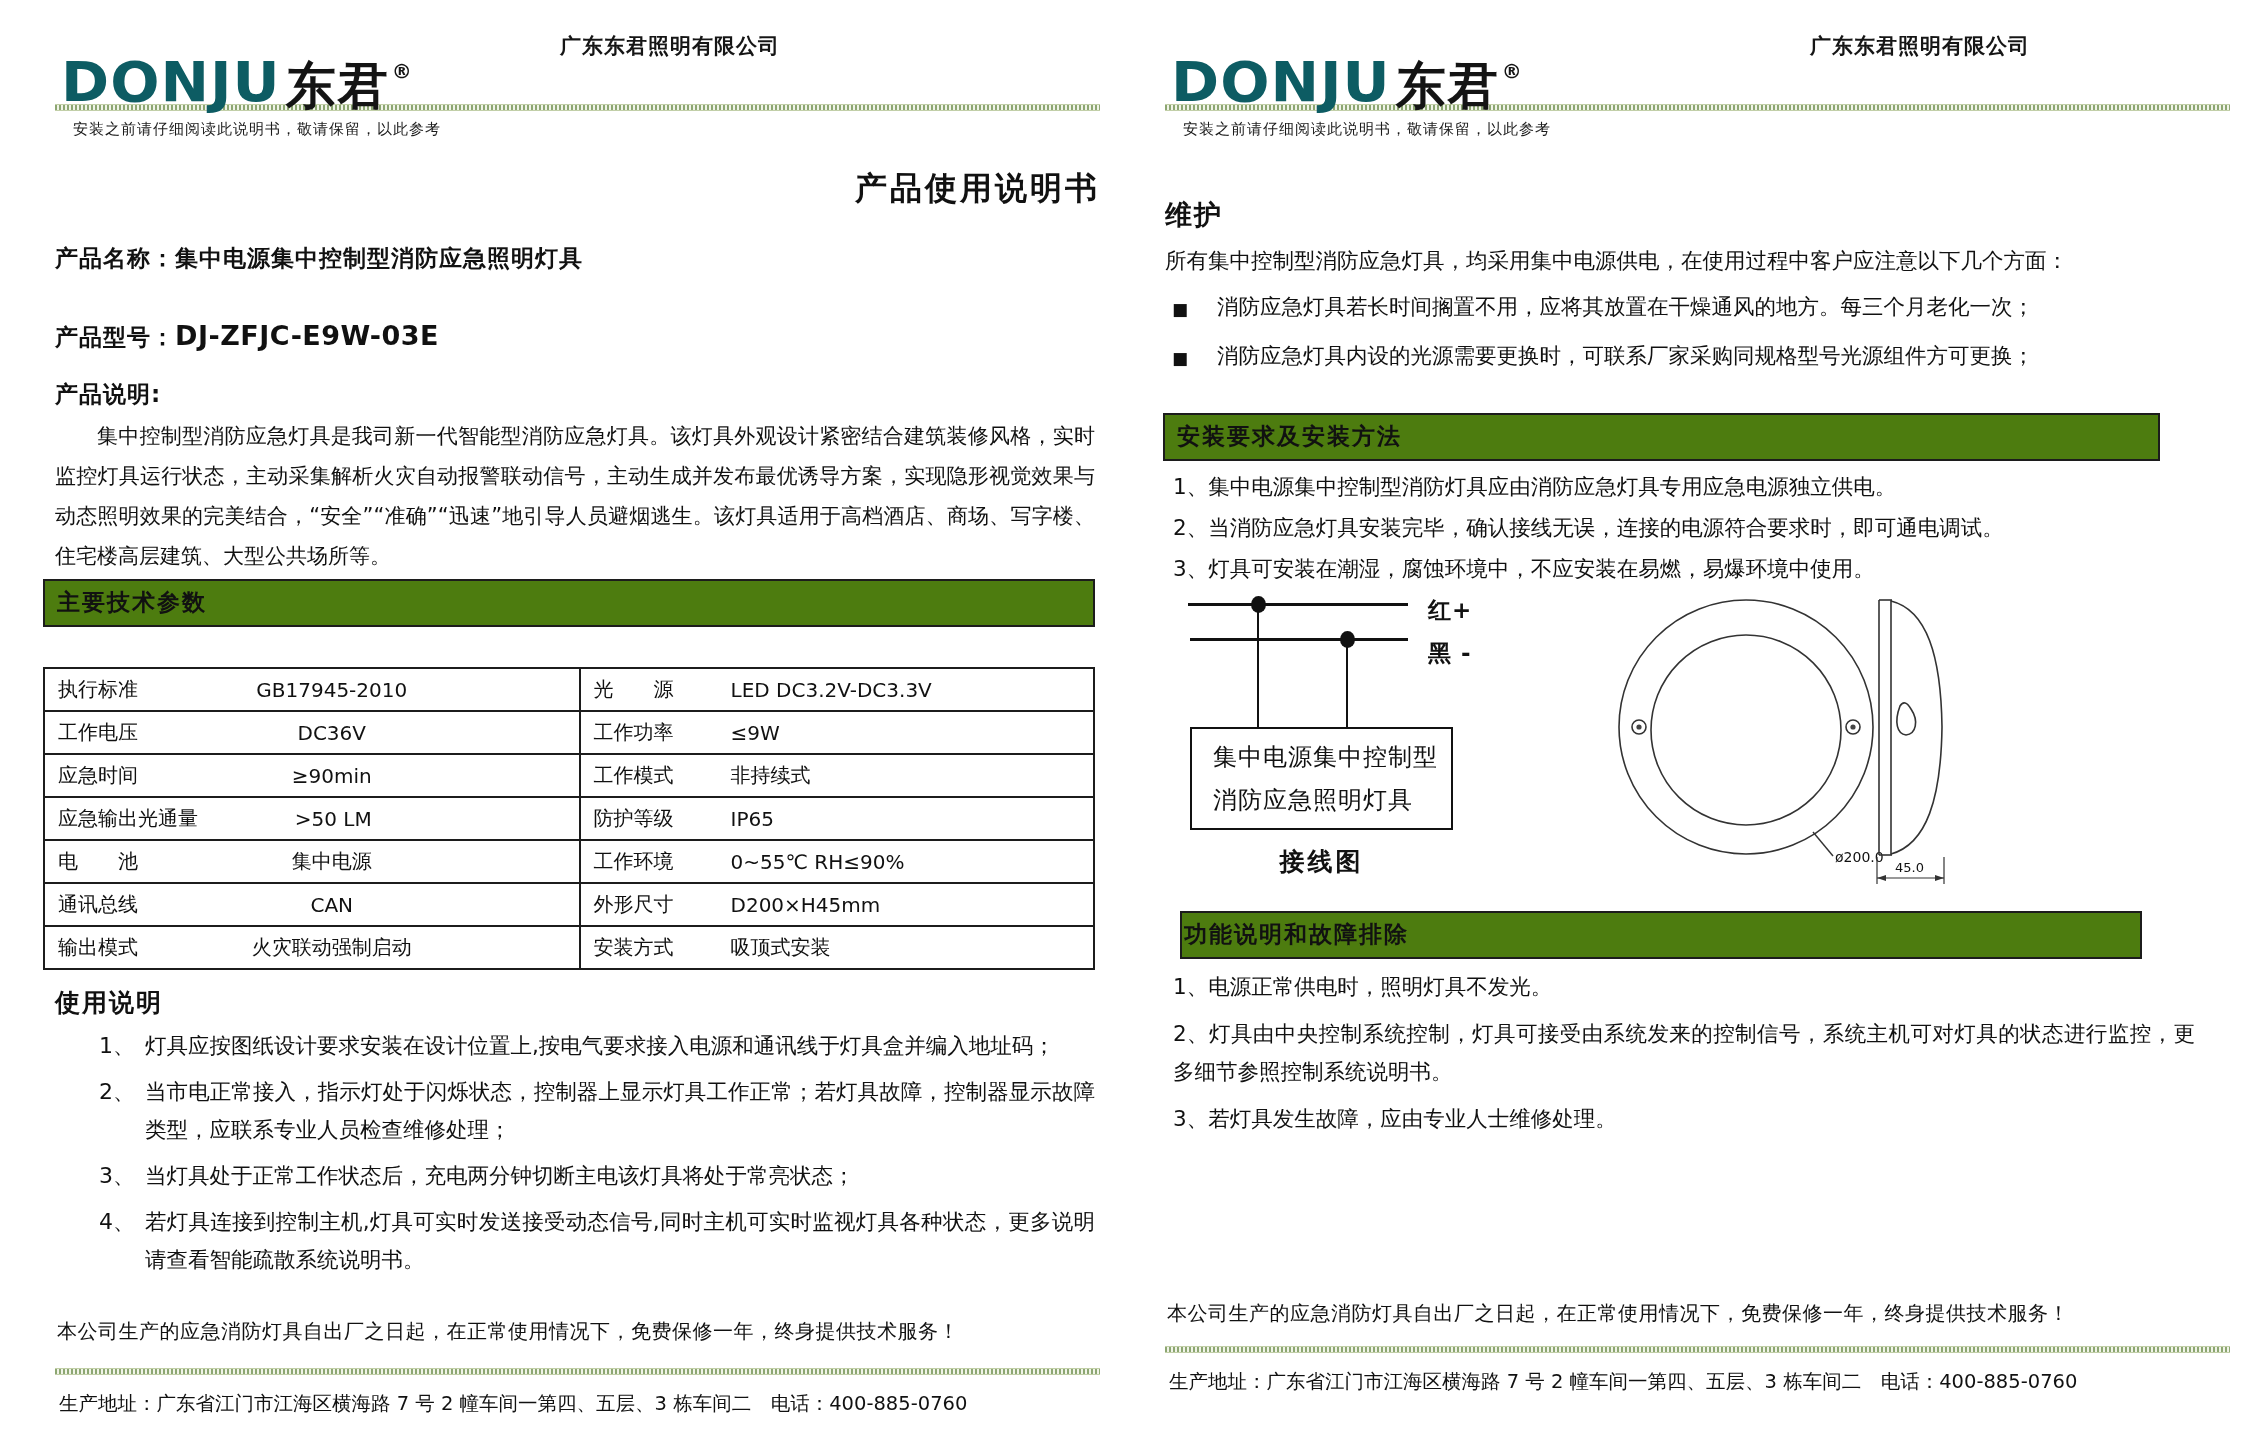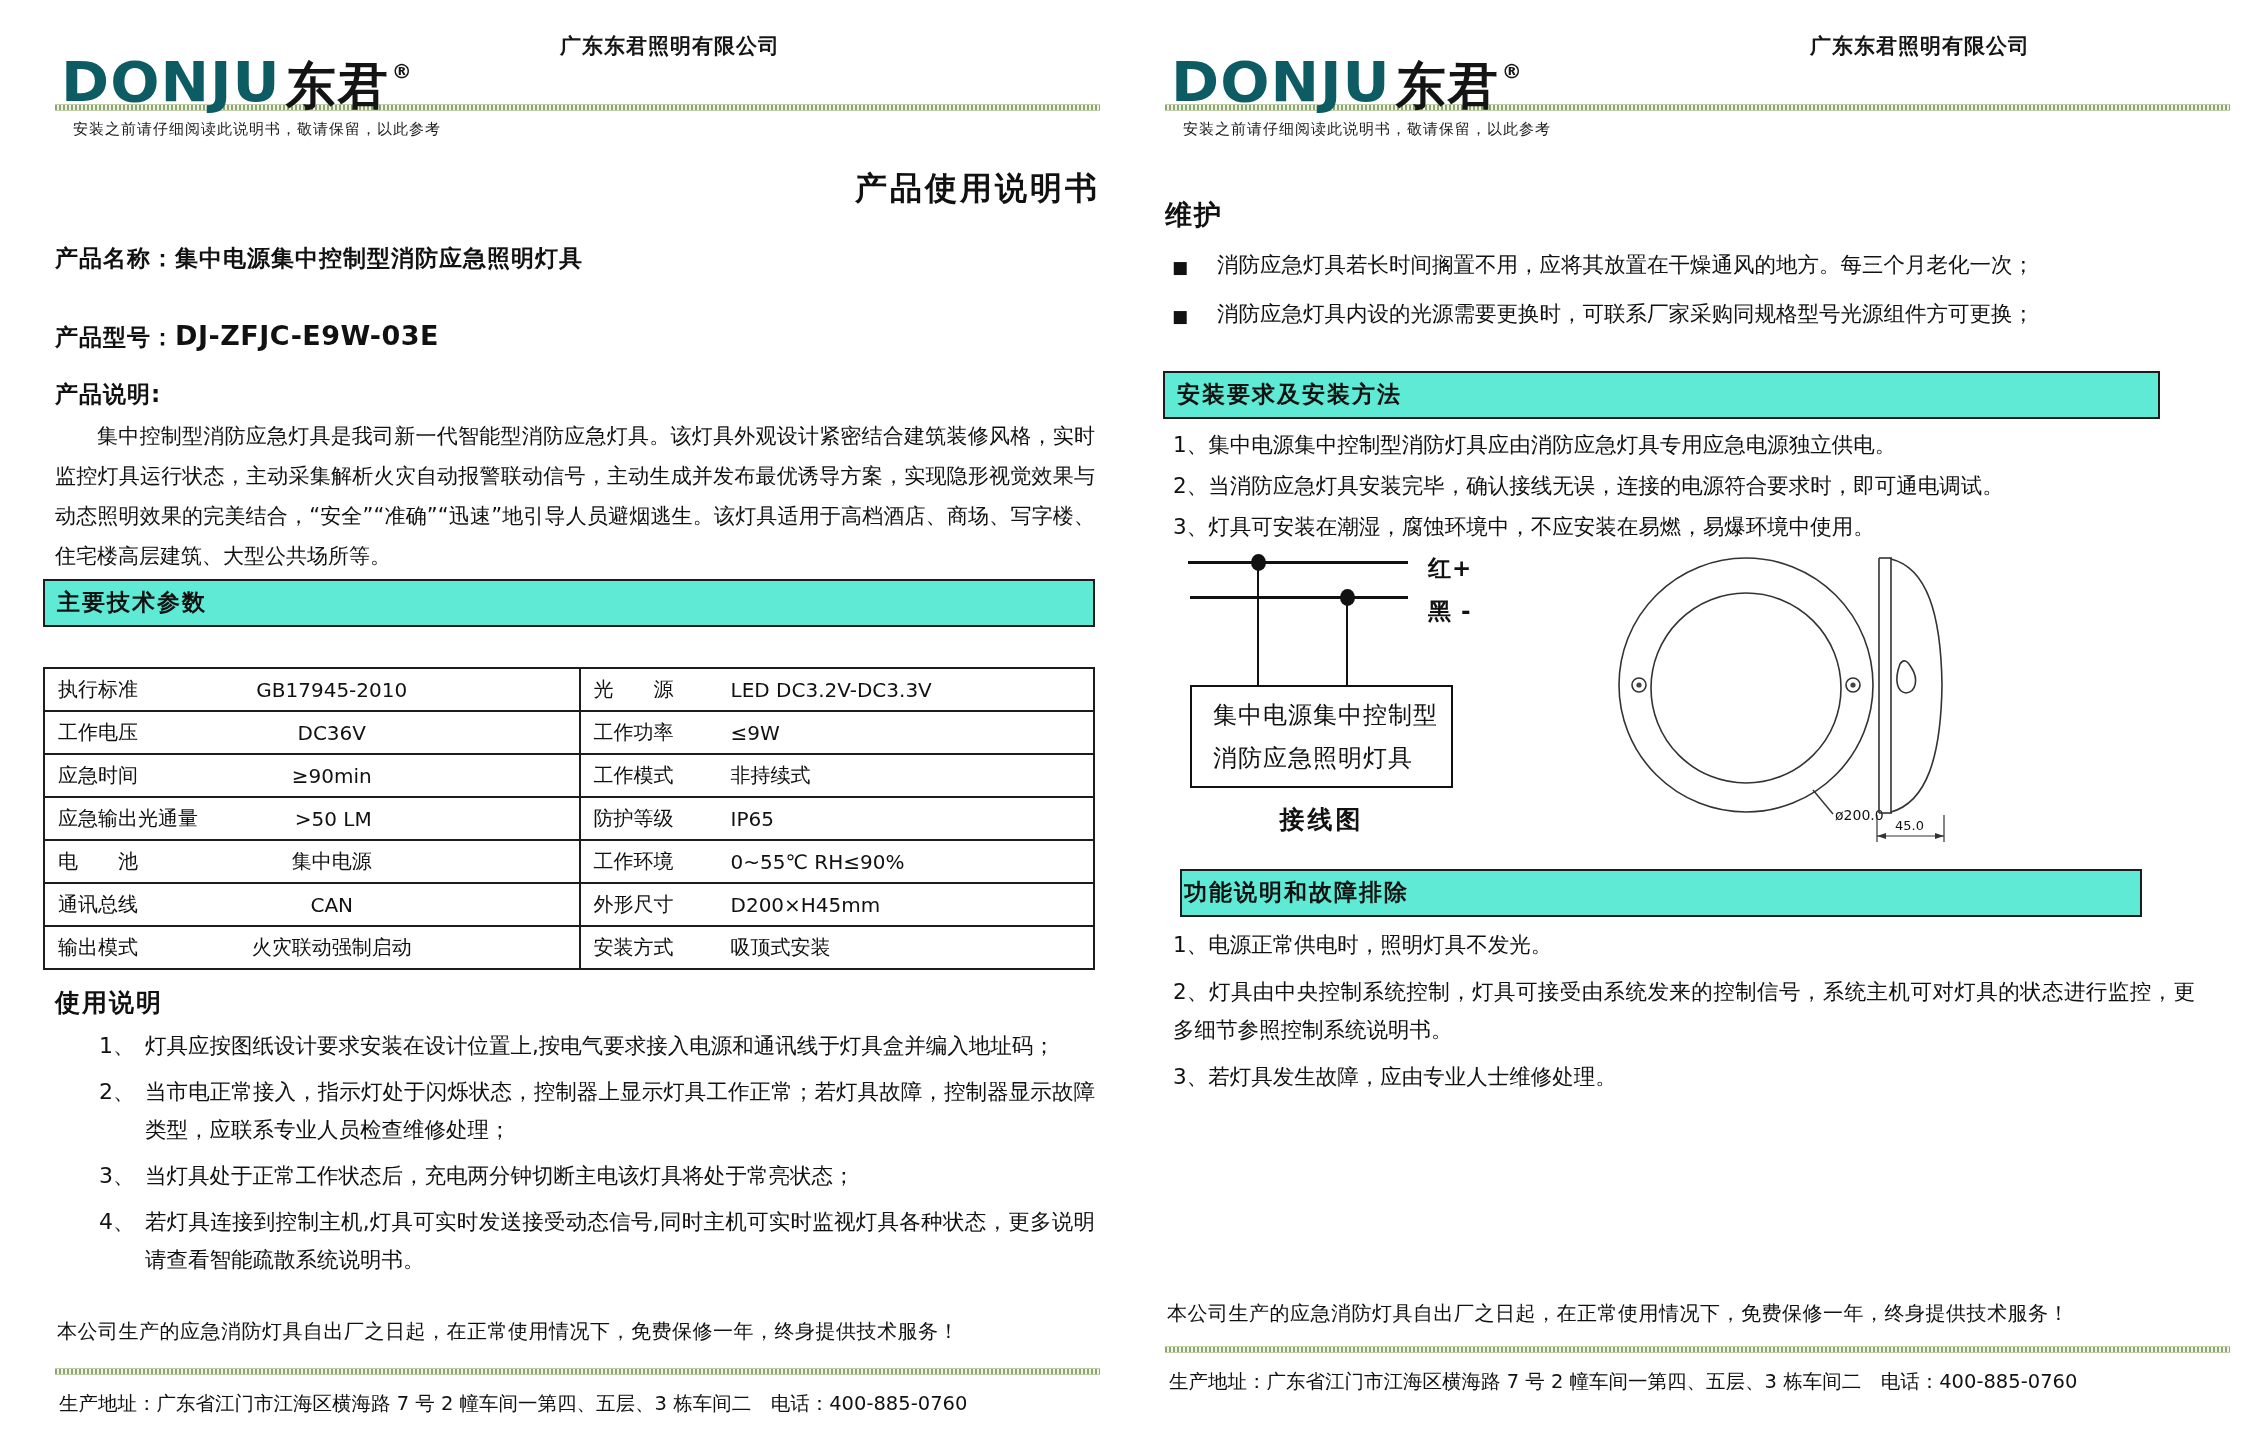--- a/index.html
+++ b/index.html
@@ -33,21 +33,21 @@
   .main-title { text-align:right; font-size:32px; font-weight:bold; letter-spacing:3px; margin-top:28px; }
   .prod-line { margin-top:32px; font-size:23px; font-weight:bold; letter-spacing:1px; }
   .model-line { margin-top:46px; }
   .model-label { font-size:23px; font-weight:bold; letter-spacing:1px; }
   .model-value { font-size:27px; font-weight:600; letter-spacing:.5px; }
   .desc-heading { margin-top:26px; font-size:23px; font-weight:bold; letter-spacing:1px; }
   .desc-para { margin-top:6px; width:1040px; font-size:21px; line-height:40px; text-align:justify; text-indent:2em; }
 
   .section-bar {
     margin-top:3px; margin-left:-12px; width:1052px;
-    background:#5eead4; border:2px solid #1c1c1c;
+    background:#4d7c0f; border:2px solid #1c1c1c;
     font-size:23px; font-weight:bold; letter-spacing:2px;
     padding:6px 0 7px 12px;
   }
 
   .tech-table { margin-top:40px; margin-left:-12px; width:1052px; border-collapse:collapse; font-size:20px; }
   .tech-table td { border:2px solid #1c1c1c; height:43px; padding:0; }
   .td-l { width:51%; } .td-r { width:49%; }
   .tcell { display:flex; align-items:center; height:100%; }
   .tl { flex:0 0 150px; padding-left:13px; white-space:nowrap; }
   .td-l .tv { flex:1; text-align:center; padding-right:110px; white-space:nowrap; }
@@ -262,20 +262,21 @@
       <span class="logo-latin">DONJU</span>
       <span class="logo-cjk">东君</span>
       <span class="logo-reg">®</span>
     </div>
     <div class="company">广东东君照明有限公司</div>
   </div>
   <div class="dotline"></div>
   <div class="notice">安装之前请仔细阅读此说明书，敬请保留，以此参考</div>
 
   <div class="maintain-heading">维护</div>
+  <div class="maintain-intro">所有集中控制型消防应急灯具，均采用集中电源供电，在使用过程中客户应注意以下几个方面：</div>
 
   <div class="maintain-item">
     <span class="maintain-bullet">■</span>
     <span>消防应急灯具若长时间搁置不用，应将其放置在干燥通风的地方。每三个月老化一次；</span>
   </div>
   <div class="maintain-item">
     <span class="maintain-bullet">■</span>
     <span>消防应急灯具内设的光源需要更换时，可联系厂家采购同规格型号光源组件方可更换；</span>
   </div>
 

